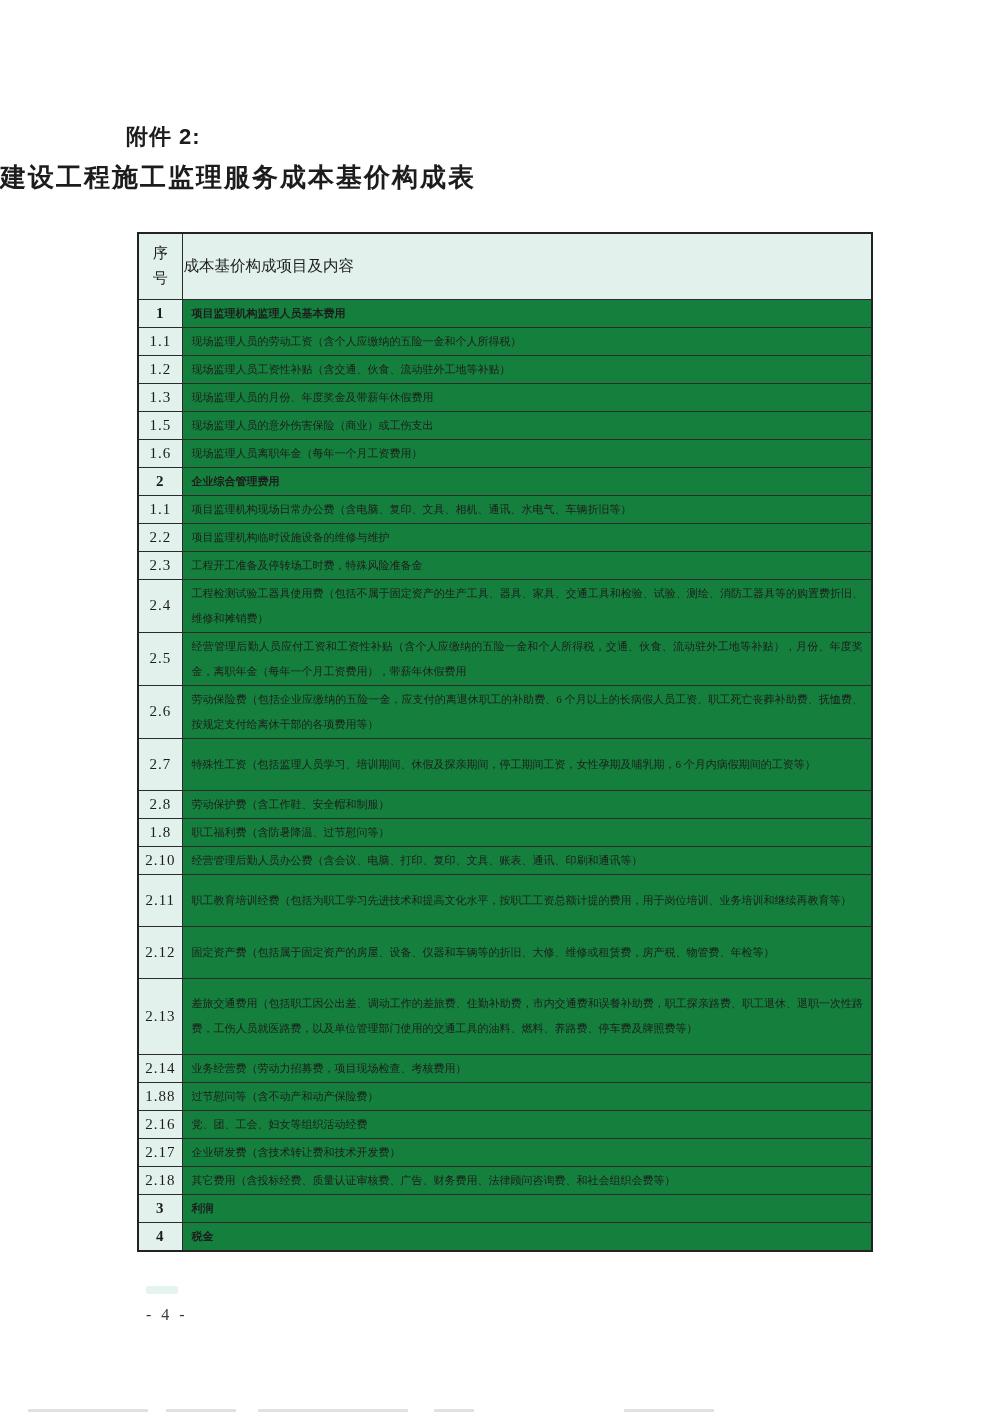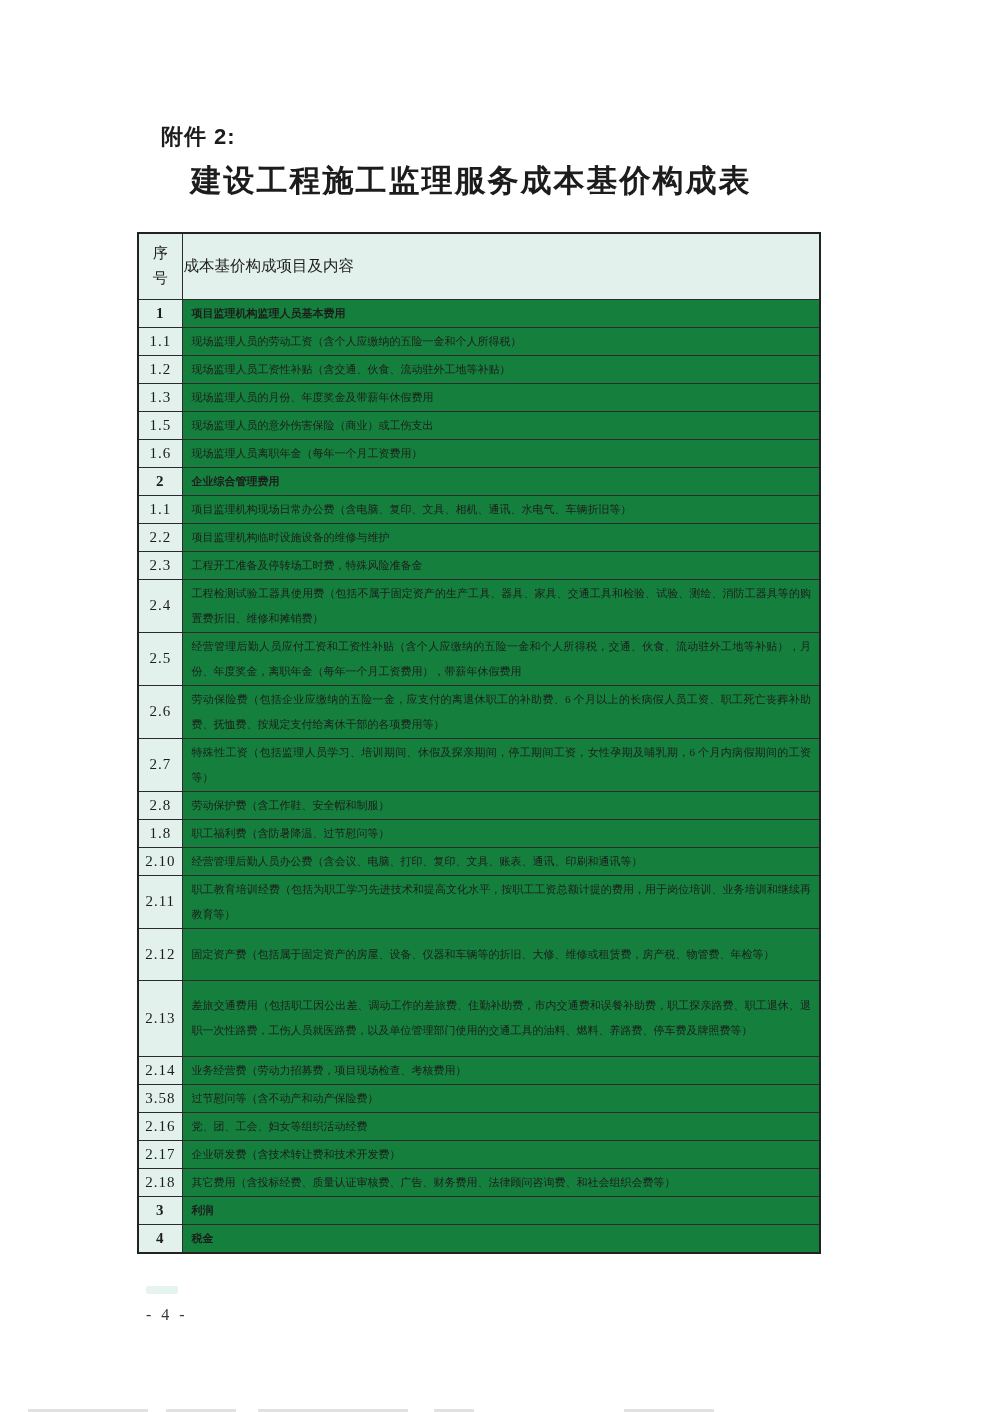--- a/index.html
+++ b/index.html
@@ -7,31 +7,31 @@
     position:relative;
     width:1000px;height:1412px;
     background:#ffffff;
     font-family:"Liberation Serif", serif;
     color:#1c1c1c;
     overflow:hidden;
   }
   .attachment{
     position:absolute;left:126px;top:122px;
     font-family:"Liberation Sans", sans-serif;
-    font-size:22px;font-weight:600;letter-spacing:1px;margin-left:35px;
+    font-size:22px;font-weight:600;letter-spacing:1px;
   }
   .doc-title{
     position:absolute;left:0;top:160px;width:942px;
-    text-align:center;
-    font-size:31px;font-weight:bold;letter-spacing:2px;
+    text-align:left;
+    font-size:26px;font-weight:bold;letter-spacing:2px;
     font-family:"Liberation Serif", serif;
   }
   table.cost{
     position:absolute;left:137px;top:232px;
-    width:684px;
+    width:736px;
     border-collapse:collapse;
     table-layout:fixed;
     border:2px solid #222222;
   }
   table.cost col.c-no{width:44px;}
   table.cost td{
     border:1px solid #2b2b2b;
     vertical-align:middle;
     box-sizing:border-box;
   }
@@ -191,21 +191,21 @@
         </tr>
         <tr class="h3">
           <td class="no">2.13</td>
           <td class="content">差旅交通费用（包括职工因公出差、调动工作的差旅费、住勤补助费，市内交通费和误餐补助费，职工探亲路费、职工退休、退职一次性路费，工伤人员就医路费，以及单位管理部门使用的交通工具的油料、燃料、养路费、停车费及牌照费等）</td>
         </tr>
         <tr class="h1">
           <td class="no">2.14</td>
           <td class="content">业务经营费（劳动力招募费，项目现场检查、考核费用）</td>
         </tr>
         <tr class="h1">
-          <td class="no">3.58</td>
+          <td class="no">1.88</td>
           <td class="content">过节慰问等（含不动产和动产保险费）</td>
         </tr>
         <tr class="h1">
           <td class="no">2.16</td>
           <td class="content">党、团、工会、妇女等组织活动经费</td>
         </tr>
         <tr class="h1">
           <td class="no">2.17</td>
           <td class="content">企业研发费（含技术转让费和技术开发费）</td>
         </tr>

